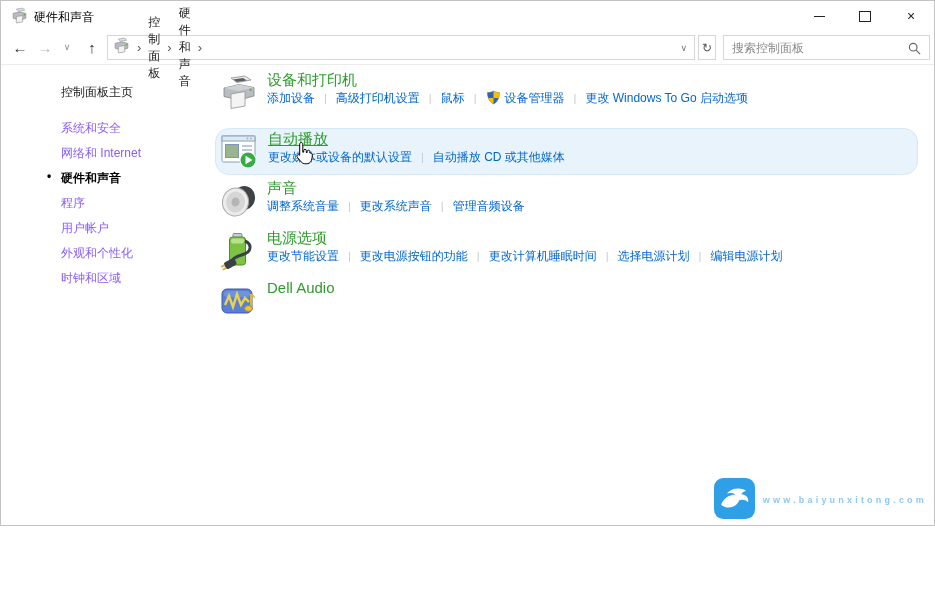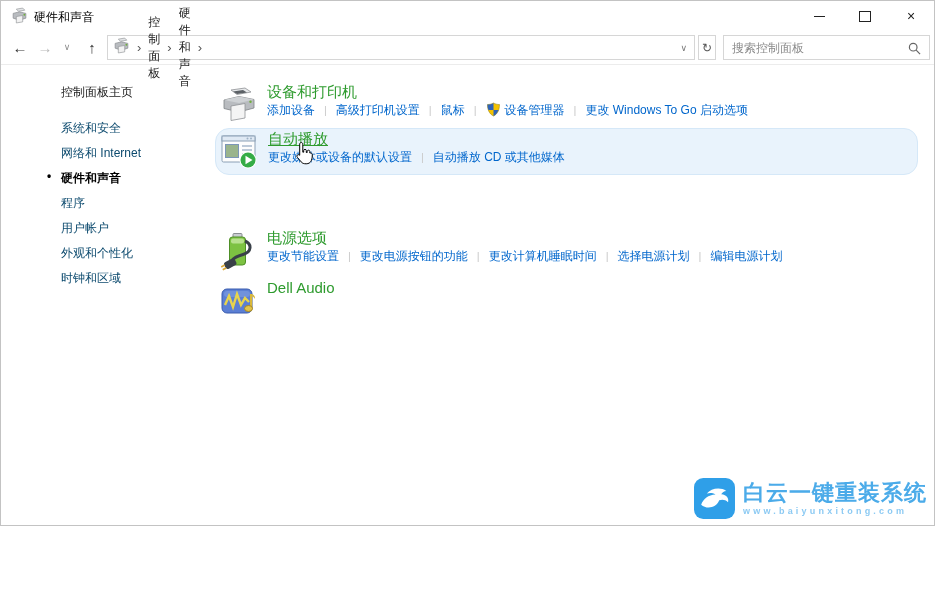--- a/index.html
+++ b/index.html
@@ -45,21 +45,21 @@
   .searchbox input{
     flex:1;border:none;outline:none;font-size:12px;padding:0 0 0 8px;background:transparent;
     font-family:"Liberation Sans",sans-serif;color:#333;
   }
   .searchbox input::placeholder{color:#8a8a8a;}
   .search-ico{flex:0 0 auto;margin-right:8px;width:13px;height:13px;}
   
   .sidebar{position:absolute;top:63px;left:0;width:210px;margin-left:36px;}
   .sb-home{margin:16px 0 0 24px;font-size:12px;padding:4px 0;cursor:default;}
   .sb-list{margin-top:11px;}
-  .sb-item{position:relative;padding:4px 0 4px 24px;font-size:12px;color:#0c4a6e;cursor:default;}
+  .sb-item{position:relative;padding:4px 0 4px 24px;font-size:12px;color:#8b5cf6;cursor:default;}
   .sb-item.active{font-weight:bold;color:#000;}
   .bullet{position:absolute;left:10px;top:3px;font-size:12px;color:#000;}
   
   .main{position:absolute;top:63px;left:210px;right:0;bottom:0;}
   .cat-row{position:absolute;left:4px;right:16px;height:48px;}
   .cat-row.hover{background:var(--hoverbg);border:1px solid var(--hoverbd);border-radius:14px;height:45px;text-decoration:underline;}
   .cat-ico{position:absolute;left:4px;top:3px;width:40px;height:40px;}
   .cat-body{position:absolute;left:52px;top:1px;white-space:nowrap;}
   .cat-title{font-size:15px;color:var(--green);text-decoration:none;display:inline-block;cursor:pointer;}
   .cat-title.hovered{text-decoration:underline;}
@@ -157,21 +157,21 @@
         <div class="sb-item"><span>网络和 Internet</span></div>
         <div class="sb-item active"><span class="bullet">•</span><span>硬件和声音</span></div>
         <div class="sb-item"><span>程序</span></div>
         <div class="sb-item"><span>用户帐户</span></div>
         <div class="sb-item"><span>外观和个性化</span></div>
         <div class="sb-item"><span>时钟和区域</span></div>
       </div>
   </div>
 
   <div class="main" id="category-list">
-      <div class="cat-row" style="top: 18px;">
+      <div class="cat-row" style="top: 6px;">
         <span class="cat-ico"><svg viewBox="0 0 40 40" width="40" height="40">
             <path d="M12 5 L26 3 L32 7 L18 9.5 Z" fill="#e6e8ea" stroke="#8f9296" stroke-width="0.8"></path>
             <path d="M14 6.5 L24 5 L28 7.5 L18 9 Z" fill="#5c6166"></path>
             <path d="M5 15 L20 11.5 L35 14.5 L35 23 L20 27 L5 23.5 Z" fill="#b9bcc0" stroke="#7f8387" stroke-width="0.8"></path>
             <path d="M5 15 L20 11.5 L35 14.5 L20 18 Z" fill="#cfd2d5"></path>
             <path d="M12 21 L26 18.5 L26 33 L12 35.5 Z" fill="#f4f4f4" stroke="#8f9296" stroke-width="0.8"></path>
             <circle cx="31.5" cy="16.8" r="1.2" fill="#6fae3d"></circle>
           </svg></span>
         <div class="cat-body"><a class="cat-title">设备和打印机</a><div class="cat-links"><a class="task-link"><span>添加设备</span></a><span class="sep">|</span><a class="task-link"><span>高级打印机设置</span></a><span class="sep">|</span><a class="task-link"><span>鼠标</span></a><span class="sep">|</span><a class="task-link"><span class="shield"><svg viewBox="0 0 16 16" width="15" height="15">
                   <path d="M8 1 C6.2 2.1 3.8 2.7 1.6 2.7 C1.6 8 3.1 12.4 8 15 C12.9 12.4 14.4 8 14.4 2.7 C12.2 2.7 9.8 2.1 8 1 Z" fill="#f4c200" stroke="#8a7500" stroke-width="0.5"></path>
@@ -189,20 +189,29 @@
             <rect x="6" y="13" width="12" height="12" fill="#9ab48c"></rect>
             <rect x="22" y="13" width="10" height="2" fill="#bcc9d8"></rect>
             <rect x="22" y="17" width="10" height="2" fill="#bcc9d8"></rect>
             <rect x="22" y="21" width="7" height="2" fill="#bcc9d8"></rect>
             <circle cx="28" cy="28" r="8.5" fill="#ffffff"></circle>
             <circle cx="28" cy="28" r="7.5" fill="#35ac46"></circle>
             <path d="M25.5 23.8 L32.5 28 L25.5 32.2 Z" fill="#ffffff"></path>
           </svg></span>
         <div class="cat-body"><a class="cat-title hovered">自动播放</a><div class="cat-links"><a class="task-link"><span>更改媒体或设备的默认设置</span></a><span class="sep">|</span><a class="task-link"><span>自动播放 CD 或其他媒体</span></a></div></div>
       </div>
+      <div class="cat-row" style="top: 114px;">
+        <span class="cat-ico"><svg viewBox="0 0 40 40" width="40" height="40">
+            <ellipse cx="25" cy="17" rx="11" ry="12" fill="#3f4245" transform="rotate(12 25 17)"></ellipse>
+            <ellipse cx="16.5" cy="21" rx="13" ry="14" fill="#ececec" stroke="#a8a8a8" transform="rotate(12 16.5 21)"></ellipse>
+            <ellipse cx="16.5" cy="21" rx="9.5" ry="10.5" fill="#d6d6d6" transform="rotate(12 16.5 21)"></ellipse>
+            <ellipse cx="16.5" cy="21" rx="4" ry="4.6" fill="#b5b5b5" transform="rotate(12 16.5 21)"></ellipse>
+          </svg></span>
+        <div class="cat-body"><a class="cat-title">声音</a><div class="cat-links"><a class="task-link"><span>调整系统音量</span></a><span class="sep">|</span><a class="task-link"><span>更改系统声音</span></a><span class="sep">|</span><a class="task-link"><span>管理音频设备</span></a></div></div>
+      </div>
       <div class="cat-row" style="top: 164px;">
         <span class="cat-ico"><svg viewBox="0 0 40 40" width="40" height="40">
             <rect x="14" y="2.5" width="9" height="5" rx="1" fill="#c9cdd1" stroke="#8a8e92"></rect>
             <rect x="10.5" y="6" width="16" height="28" rx="3" fill="#7dc242" stroke="#4e8f27"></rect>
             <rect x="12" y="7.5" width="13" height="5" rx="2" fill="#b8e18f"></rect>
             <path d="M26 10 C33 13 33 21 24 23.5 C15 26 11 29 13.5 34" stroke="#394048" stroke-width="3" fill="none"></path>
             <g transform="rotate(-28 12 32)">
               <rect x="5" y="28.5" width="12" height="7.5" rx="2.5" fill="#394048"></rect>
               <rect x="1.5" y="30" width="4" height="1.8" fill="#d9a93a"></rect>
               <rect x="1.5" y="33.2" width="4" height="1.8" fill="#d9a93a"></rect>
@@ -224,21 +233,20 @@
     </div>
 
   <div class="watermark">
     <span class="wm-logo">
       <svg viewBox="0 0 40 40" width="41" height="41">
         <rect width="40" height="40" rx="9" fill="#2f9fe8"></rect>
         <path d="M7 26 C9 20 14 16.5 21 16 C18 14.5 15.5 14.4 12.5 15.2 C16.5 9.8 26 8.6 31.5 12.6 C29.3 12.8 27.6 13.9 26.6 15.8 C32 16.4 34.3 20 33.2 23.6 C30.6 21.2 27.7 20.8 24.6 21.8 C21.5 29.6 12 30.6 7 26 Z" fill="#ffffff"></path>
       </svg>
     </span>
     <span>
-      <div class="wm-title">白云一键重装系统</div>
       <div class="wm-url">www.baiyunxitong.com</div>
     </span>
   </div>
 
   <span class="cursor">
     <svg viewBox="0 0 24 26" width="24" height="26">
       <path d="M9.2 1.5 C10.1 1.5 10.8 2.2 10.8 3.1 L10.8 11.2 L11.7 11.2 L11.7 9.6 C11.7 8.9 12.3 8.3 13 8.3 C13.7 8.3 14.3 8.9 14.3 9.6 L14.3 11.5 L15.2 11.5 L15.2 10.4 C15.2 9.7 15.8 9.2 16.5 9.2 C17.2 9.2 17.8 9.7 17.8 10.4 L17.8 12 L18.7 12 C19.6 12.1 20.3 12.7 20.3 13.9 C20.3 17.3 19.6 19.2 18.9 20.3 C18.1 21.6 16.8 22.8 14.2 22.8 C11.7 22.8 10.4 22.3 9.2 20.9 L5.3 16.3 C4.7 15.6 4.8 14.6 5.5 14 C6.2 13.5 7.2 13.6 7.7 14.3 L7.7 3.1 C7.7 2.2 8.4 1.5 9.2 1.5 Z" fill="#ffffff" stroke="#000000" stroke-width="1"></path>
     </svg>
   </span>
 </div>

